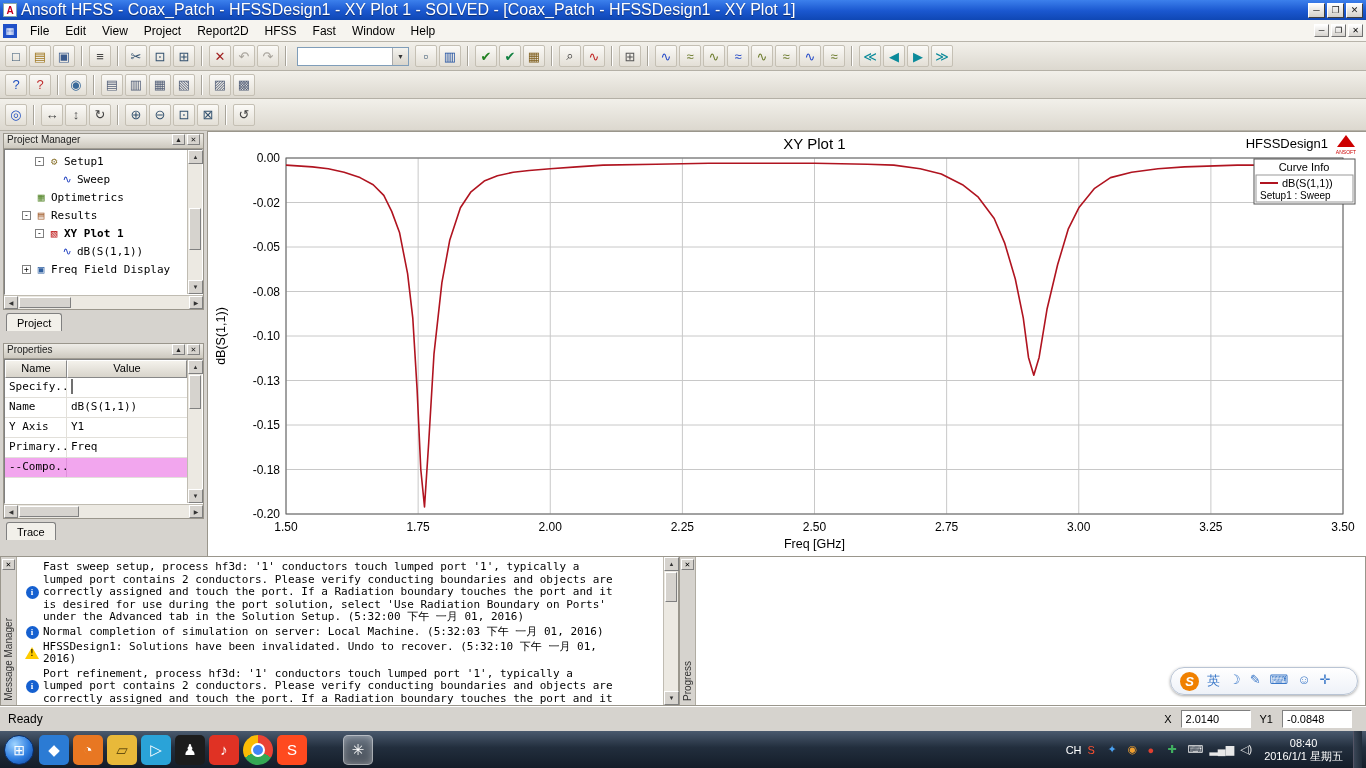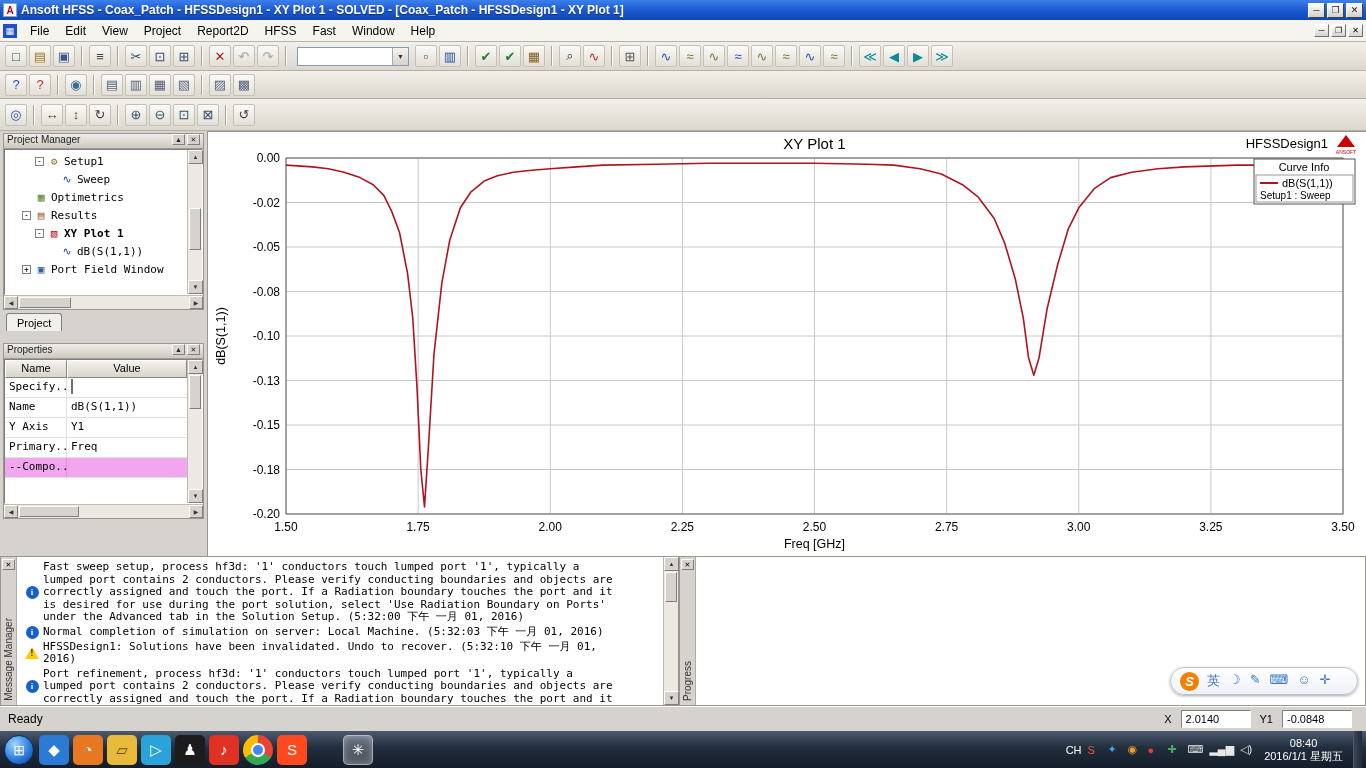--- a/index.html
+++ b/index.html
@@ -3,21 +3,21 @@
 <meta charset="utf-8">
 <style>
 *{box-sizing:border-box;margin:0;padding:0}
 html,body{width:1366px;height:768px;overflow:hidden}
 body{font-family:"Liberation Sans",sans-serif;font-size:12px;background:#d6d3ce}
 #root{position:absolute;left:0;top:0;width:1366px;height:768px;background:#d6d3ce;overflow:hidden}
 
 
 .titlebar{position:absolute;left:0;top:0;width:100%;height:20px;background:linear-gradient(180deg,#3c80ec 0%,#1a57cf 55%,#0f47b4 100%);display:flex;align-items:center;gap:4px;padding:0 3px;color:#fff}
 .app-ico{width:14px;height:14px;background:#fff;border:1px solid #8aa;display:flex;align-items:center;justify-content:center;font-size:10px;color:#c00020;font-weight:bold;flex:none}
-.title-text{font-size:12px;font-weight:bold;text-shadow:0 1px 1px rgba(0,0,0,.45);white-space:nowrap;overflow:hidden;flex:1}
+.title-text{font-size:16px;font-weight:normal;text-shadow:0 1px 1px rgba(0,0,0,.45);white-space:nowrap;overflow:hidden;flex:1}
 .winbtn{width:17px;height:15px;background:linear-gradient(#fdfdfd,#d4d1c9);border:1px solid;border-color:#fff #404040 #404040 #fff;font-size:9px;line-height:12px;text-align:center;color:#222;margin-left:2px;flex:none}
 
 
 .menubar{position:absolute;left:0;top:20px;width:100%;height:22px;background:#f6f4ef;border-bottom:1px solid #b8b4aa;display:flex;align-items:center;padding:0 3px}
 .mdi-ico{width:14px;height:14px;background:#2050c8;color:#fff;font-size:9px;display:flex;align-items:center;justify-content:center;margin-right:5px;flex:none}
 .menu-item{padding:3px 8px;color:#000;white-space:nowrap}
 .mdi-btns{margin-left:auto;display:flex}
 .mdi-btn{width:15px;height:13px;background:linear-gradient(#fff,#d6d3ce);border:1px solid;border-color:#fff #707070 #707070 #fff;font-size:8px;line-height:11px;text-align:center;margin-left:2px}
 
 
@@ -256,21 +256,21 @@
               <span class="treelbl bold">XY Plot 1</span>
             </div>
             <div class="treerow" style="padding-left: 43px;">
               <span class="expspace"></span>
               <span class="treeico" style="color: rgb(32, 64, 192);">∿</span>
               <span class="treelbl">dB(S(1,1))</span>
             </div>
             <div class="treerow" style="padding-left: 17px;">
               <span class="expander">+</span>
               <span class="treeico" style="color: rgb(48, 96, 160);">▣</span>
-              <span class="treelbl">Port Field Window</span>
+              <span class="treelbl">Freq Field Display</span>
             </div>
           </div>
         <div class="vscroll">
           <span class="sbtn top">▲</span>
           <span class="vthumb" style="top:58px;height:42px"></span>
           <span class="sbtn bot">▼</span>
         </div>
       </div>
       <div class="hscroll">
         <span class="sbtn hleft">◀</span>
@@ -322,20 +322,23 @@
           <span class="sbtn top">▲</span>
           <span class="vthumb" style="top:15px;height:34px"></span>
           <span class="sbtn bot">▼</span>
         </div>
       </div>
       <div class="hscroll">
         <span class="sbtn hleft">◀</span>
         <span class="hthumb" style="left:15px;width:60px"></span>
         <span class="sbtn hright">▶</span>
       </div>
+    </div>
+    <div class="tabstrip">
+      <span class="tab">Trace</span>
     </div>
   </div>
 
   <div class="chartarea">
     <svg id="chart-svg" width="1157" height="423" viewBox="0 0 1157 423">
         <text x="606.5" y="17" text-anchor="middle" font-size="15" fill="#000">XY Plot 1</text>
         <text x="1120" y="16" text-anchor="end" font-size="13" fill="#000">HFSSDesign1</text>
         <polygon points="1138,3 1147,15 1129,15" fill="#cc0000"></polygon>
         <text x="1138" y="22" text-anchor="middle" font-size="5" fill="#cc0000">ANSOFT</text>
         <line x1="78" y1="26" x2="78" y2="382" stroke="#c8c8c8" stroke-width="1"></line>

